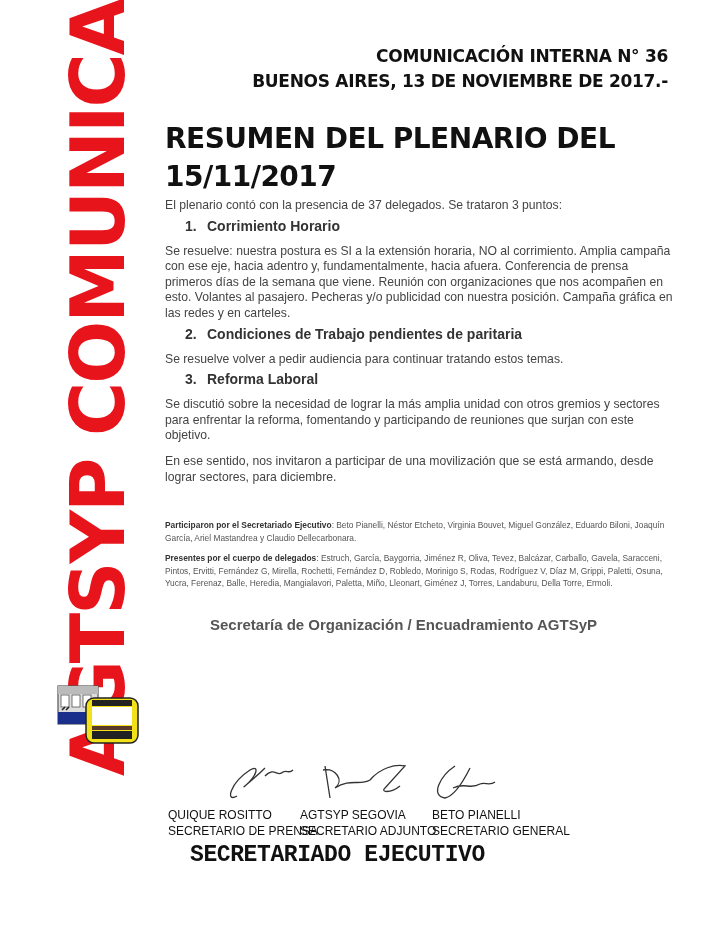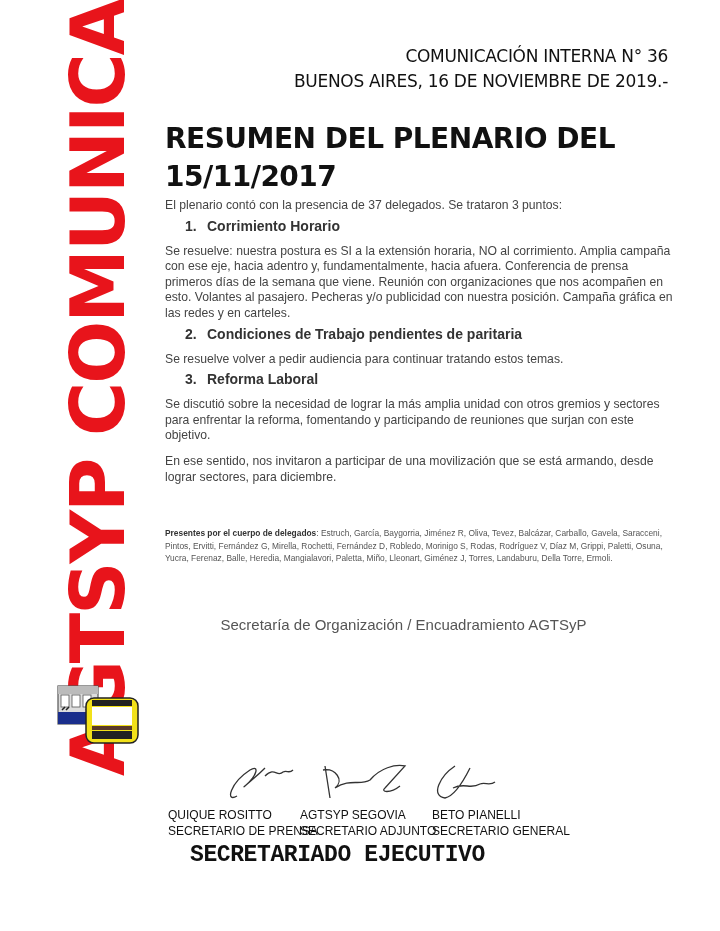--- a/index.html
+++ b/index.html
@@ -1,44 +1,44 @@
 <!DOCTYPE html>
 <html><head>
   <meta charset="utf-8">
   <style>
     html, body { margin:0; padding:0; background:#ffffff; }
     body { width:720px; height:931px; position:relative; overflow:hidden; font-family:"Liberation Sans", sans-serif; color:#333; }
-    .header { position:absolute; right:52px; top:44px; text-align:right; font-family:"DejaVu Sans", sans-serif; font-weight:normal; color:#111; }
+    .header { position:absolute; right:52px; top:44px; text-align:right; font-family:"DejaVu Sans", sans-serif; font-weight:bold; color:#111; }
     .header .l1 { font-size:17px; line-height:25px; letter-spacing:-0.3px; }
     .header .l2 { font-size:17px; line-height:25px; letter-spacing:-0.3px; }
     .sidebar-logo { position:absolute; left:52px; top:120px; width:92px; height:620px; }
     .logo-text { position:absolute; left:50%; top:50%; transform:translate(-50%,-50%) rotate(-90deg); white-space:nowrap; font-family:"DejaVu Sans", sans-serif; font-weight:900; font-size:74px; color:#e8141b; letter-spacing:-2px; line-height:1; transform-origin:center; }
     .logo-text { top:268px; }
     .train-icons { position:absolute; left:56px; top:682px; width:90px; height:62px; }
     .main { position:absolute; left:165px; top:120px; width:510px; }
     .title { font-family:"DejaVu Sans", sans-serif; font-weight:bold; font-size:28px; line-height:38px; color:#111; margin:0; letter-spacing:-0.5px; }
     .p { font-size:12.2px; line-height:15.6px; color:#444; margin:0; }
     .intro { margin-top:2px; }
     .item { font-size:14px; font-weight:bold; color:#333; margin:4px 0 10px 0; padding-left:20px; }
     .item .num { display:inline-block; width:22px; }
     .gap { height:10px; }
     .small { font-size:8.4px; line-height:12.5px; color:#555; margin:0; }
     .small b { color:#333; }
-    .signature-org { position:absolute; left:0; width:692px; top:616px; text-align:center; font-size:15px; font-weight:normal; color:#555; padding-left:165px; box-sizing:border-box; padding-right:50px; }
+    .signature-org { position:absolute; left:0; width:692px; top:616px; text-align:center; font-size:15px; font-weight:bold; color:#555; padding-left:165px; box-sizing:border-box; padding-right:50px; }
     .sigs { position:absolute; left:165px; top:758px; width:400px; height:50px; }
     .names { position:absolute; top:807px; left:160px; width:400px; font-size:12px; line-height:16px; color:#111; }
     .col { position:absolute; text-align:left; white-space:nowrap; }
     .footer-title { position:absolute; top:842px; left:190px; font-family:Liberation Mono, monospace; font-weight:bold; font-size:23px; color:#111; letter-spacing:-0.4px; }
   </style>
 </head>
 <body>
 
 <div class="header">
   <div class="l1">COMUNICACIÓN INTERNA N° 36</div>
-  <div class="l2">BUENOS AIRES, 16 DE NOVIEMBRE DE 2019.-</div>
+  <div class="l2">BUENOS AIRES, 13 DE NOVIEMBRE DE 2017.-</div>
 </div>
 
 <div class="sidebar-logo">
   <div class="logo-text">AGTSYP COMUNICA</div>
 </div>
 
 <svg class="train-icons" viewBox="0 0 90 62">
   <rect x="2" y="4" width="40" height="38" fill="#ddd" stroke="#555" stroke-width="1.2"></rect>
   <rect x="2" y="4" width="40" height="8" fill="#bbb"></rect>
   <rect x="5" y="13" width="8" height="12" fill="#fff" stroke="#555" stroke-width="0.8"></rect>
@@ -71,20 +71,21 @@
   <p class="p">Se resuelve volver a pedir audiencia para continuar tratando estos temas.</p>
 
   <div class="item">
     <span class="num">3.</span><span>Reforma Laboral</span>
   </div>
   <p class="p">Se discutió sobre la necesidad de lograr la más amplia unidad con otros gremios y sectores para enfrentar la reforma, fomentando y participando de reuniones que surjan con este objetivo.</p>
   <div class="gap"></div>
   <p class="p">En ese sentido, nos invitaron a participar de una movilización que se está armando, desde lograr sectores, para diciembre.</p>
 
   <div style="height:34px"></div>
+  <p class="small"><b>Participaron por el Secretariado Ejecutivo</b><span>: Beto Pianelli, Néstor Etcheto, Virginia Bouvet, Miguel González, Eduardo Biloni, Joaquín García, Ariel Mastandrea y Claudio Dellecarbonara.</span></p>
   <div style="height:8px"></div>
   <p class="small"><b>Presentes por el cuerpo de delegados</b><span>: Estruch, García, Baygorria, Jiménez R, Oliva, Tevez, Balcázar, Carballo, Gavela, Saracceni, Pintos, Ervitti, Fernández G, Mirella, Rochetti, Fernández D, Robledo, Morinigo S, Rodas, Rodríguez V, Díaz M, Grippi, Paletti, Osuna, Yucra, Ferenaz, Balle, Heredia, Mangialavori, Paletta, Miño, Lleonart, Giménez J, Torres, Landaburu, Della Torre, Ermoli.</span></p>
 </div>
 
 <div class="signature-org">Secretaría de Organización / Encuadramiento AGTSyP</div>
 
 <svg class="sigs" viewBox="0 0 400 50">
   <path d="M72 38 C60 45 65 25 85 12 C95 6 92 18 80 28 C75 32 90 20 100 10 M100 18 C110 8 112 20 118 14 C122 12 124 16 128 12" fill="none" stroke="#333" stroke-width="1.3"></path>
   <path d="M160 8 L165 40 M158 12 C170 10 180 22 170 30 C185 20 195 28 205 22 C215 10 230 6 240 8 L220 30 C215 34 225 36 235 28" fill="none" stroke="#333" stroke-width="1.3"></path>
   <path d="M290 8 C275 18 265 38 280 40 C290 38 300 20 305 10 M288 30 C300 24 305 32 315 26 C320 24 325 28 330 24" fill="none" stroke="#333" stroke-width="1.3"></path>

